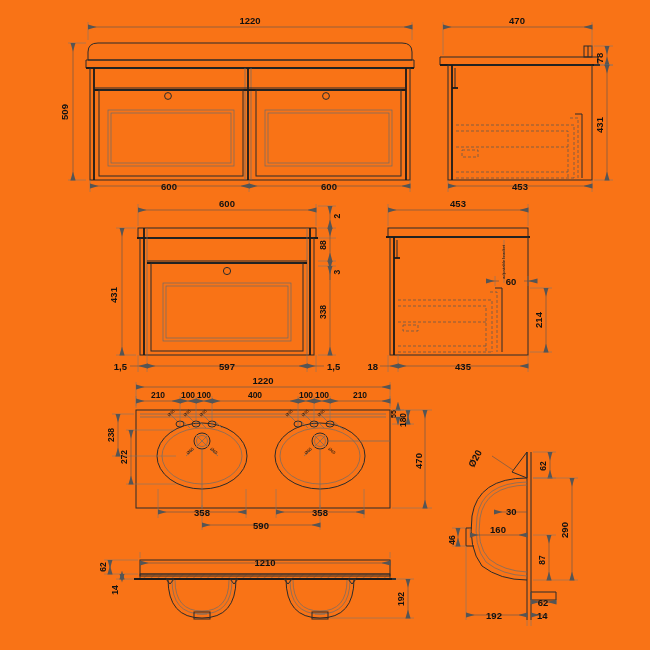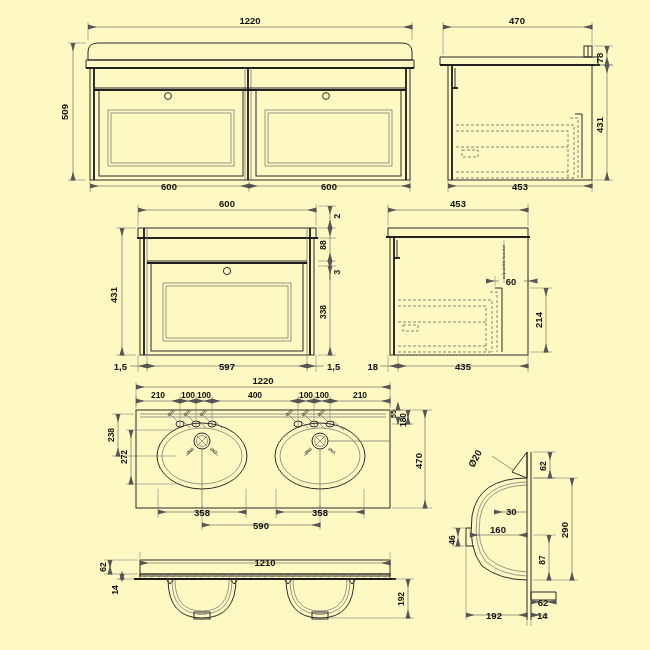--- a/index.html
+++ b/index.html
@@ -2,21 +2,21 @@
 <html><head>
 <meta charset="utf-8">
 <title>Technical Drawing</title>
 <style>
   html,body{margin:0;padding:0;background:#ffffff;}
   body{
     font-family:"Liberation Sans", sans-serif;
     width:650px;height:650px;overflow:hidden;
     -webkit-font-smoothing:none;
   }
-  #sheet{position:relative;width:650px;height:650px;background:#fef9c3;}
+  #sheet{position:relative;width:650px;height:650px;background:#f97316;}
   #sheet svg{position:absolute;left:0;top:0;}
 
   
   .obj{fill:none;stroke:#2b2b2b;stroke-width:1;}
   .obj-th{fill:none;stroke:#1a1a1a;stroke-width:1.8;}
   .obj-lt{fill:none;stroke:#6b6b6b;stroke-width:0.7;}
   .hid{fill:none;stroke:#555;stroke-width:0.7;stroke-dasharray:3 2;}
   .dim{fill:none;stroke:#555;stroke-width:0.6;}
   .ext{fill:none;stroke:#777;stroke-width:0.55;}
 

